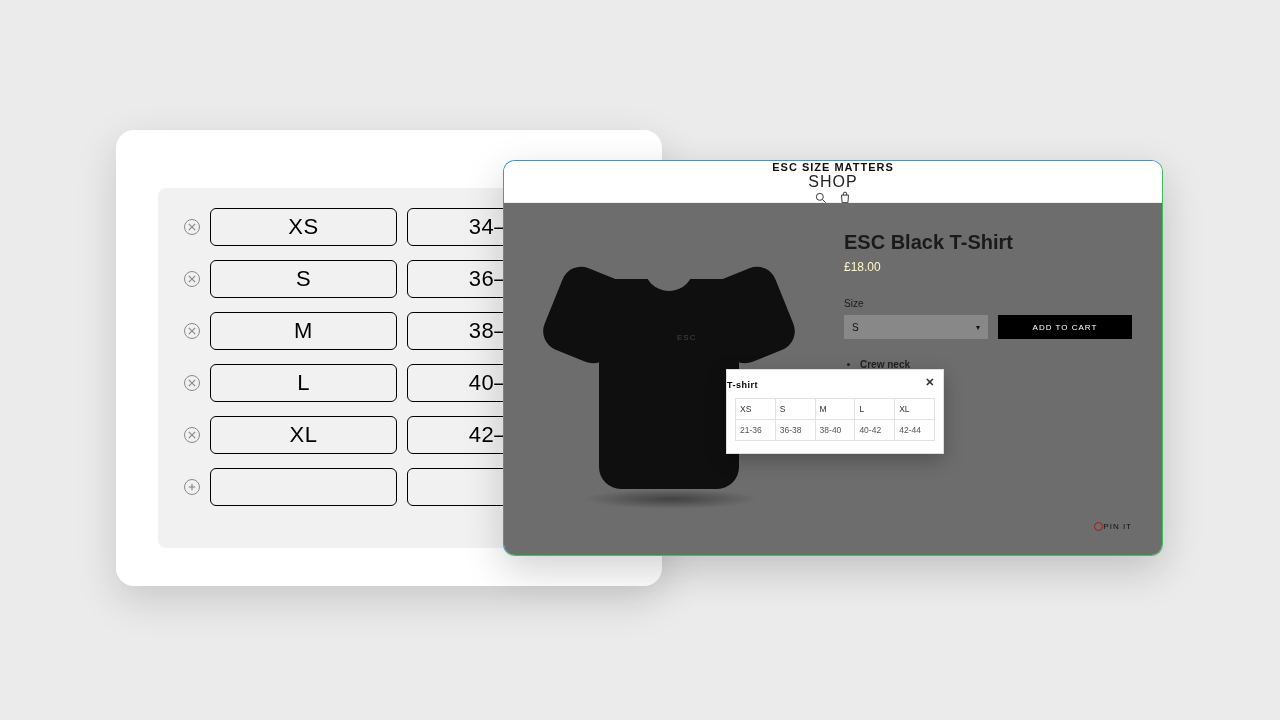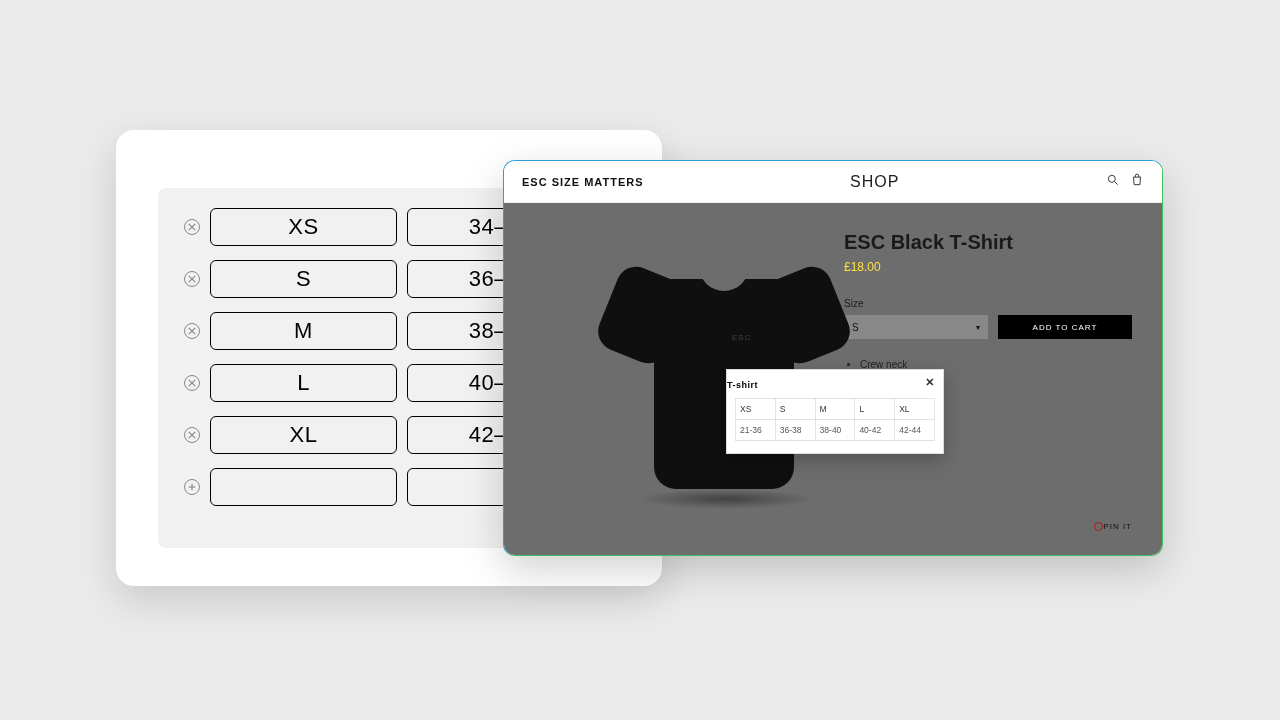--- a/index.html
+++ b/index.html
@@ -75,20 +75,21 @@
     background: #fff;
     z-index: 5;
   }
   .store-header {
     height: 42px;
     display: flex;
     align-items: center;
     padding: 0 18px;
     background: #fff;
     border-bottom: 1px solid #eee;
+    flex-direction: column;
   }
   .store-title {
     font-size: 11px;
     font-weight: 600;
     letter-spacing: 1px;
     color: #111;
   }
   .store-nav {
     flex: 1;
     text-align: center;
@@ -100,21 +101,21 @@
   .store-icons svg { width: 14px; height: 14px; stroke:#222; stroke-width:1.5; fill:none; }
 
   .store-body {
     height: calc(100% - 42px);
     background: #6d6d6d;
     display: flex;
     position: relative;
   }
   .product-image-wrap {
     flex: 0 0 330px;
-    display:flex; align-items:center; justify-content:flex-end;
+    display:flex; align-items:center; justify-content:center;
   }
   
   .tshirt {
     position: relative;
     width: 220px; height: 240px;
   }
   .tshirt .body {
     position:absolute; left:40px; top:20px;
     width:140px; height:210px;
     background:#0f0f0f;
@@ -143,34 +144,34 @@
     width:176px; height:20px;
     background: radial-gradient(ellipse at center, rgba(0,0,0,0.4), transparent 70%);
   }
 
   .product-info {
     flex: 1;
     padding: 28px 30px 24px 10px;
     color:#222;
   }
   .product-info h1 { font-size: 20px; font-weight: 600; color:#1a1a1a; }
-  .product-info .price { font-size: 12px; margin-top:6px; color:#fde047;}
+  .product-info .price { font-size: 12px; margin-top:6px; color:#fef9c3;}
   .size-label { font-size: 10px; margin-top: 24px; display:block; color:#1a1a1a;}
   .size-row { display:flex; gap:10px; margin-top:6px; align-items:center;}
   .size-select {
     flex:1; height:24px; background:#888; border:none;
     padding: 0 8px; font-size:10px; color:#111;
     display:flex; align-items:center; justify-content:space-between;
   }
   .add-btn {
     width: 134px; height: 24px; background:#000; color:#fff;
     font-size: 8px; letter-spacing:1px; display:flex;
     align-items:center; justify-content:center; cursor:pointer;
   }
-  .features { margin-top: 20px; padding-left: 16px; font-size: 10px; color:#222;}
+  .features { margin-top: 20px; padding-left: 16px; font-size: 10px; color:#222;font-weight:bold;}
   .features li { margin-bottom: 4px; list-style: disc;}
   .pin-row { position:absolute; right: 30px; bottom: 24px; font-size:8px; letter-spacing:1px; color:#111; display:flex; align-items:center; }
   .pin-row .dot { width:9px; height:9px; border:1.5px solid #b11; border-radius:50%; display:inline-block; position:relative;}
 
   
   .size-popup {
     position:absolute;
     left: 222px; top: 166px;
     width: 218px;
     background:#fff;

